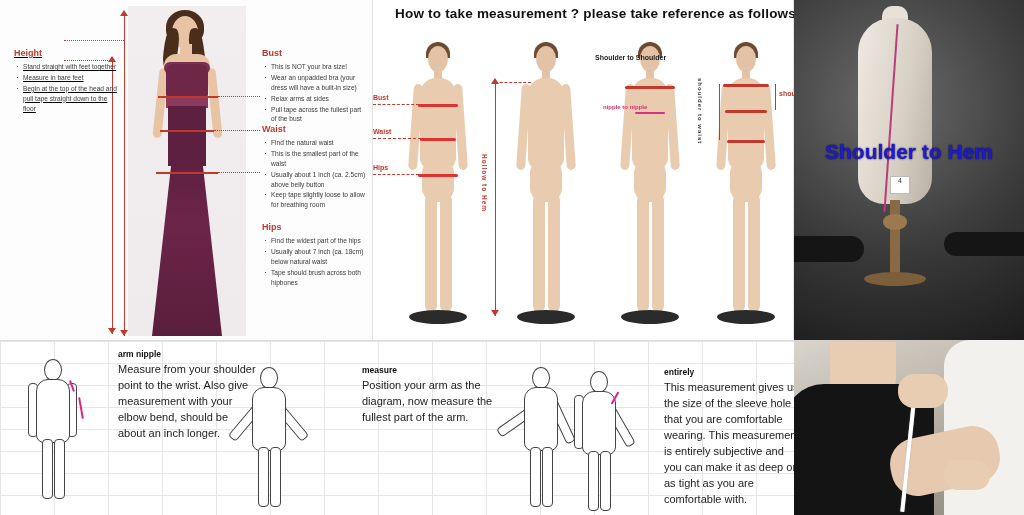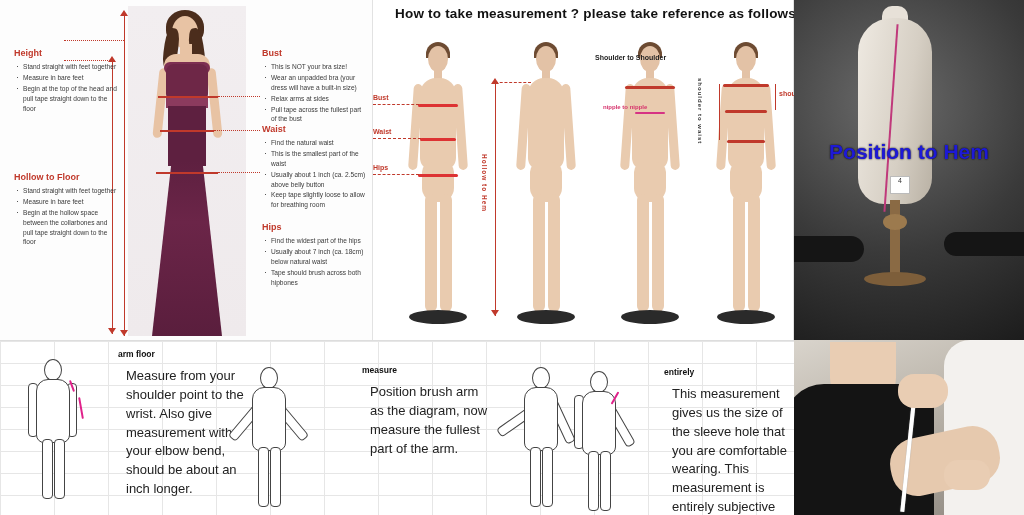--- a/index.html
+++ b/index.html
@@ -118,21 +118,21 @@
   .sketch{position:absolute;width:64px;height:150px;}
   .sk-head{position:absolute;left:24px;top:8px;width:16px;height:20px;border-radius:50%;border:1px solid #444;background:#fff;}
   .sk-body{position:absolute;left:16px;top:28px;width:32px;height:62px;border:1px solid #444;border-radius:12px 12px 8px 8px;background:#fff;}
   .sk-legL{position:absolute;left:22px;top:88px;width:9px;height:58px;border:1px solid #444;border-radius:4px;background:#fff;}
   .sk-legR{position:absolute;left:34px;top:88px;width:9px;height:58px;border:1px solid #444;border-radius:4px;background:#fff;}
   .sk-armL{position:absolute;left:8px;top:32px;width:8px;height:52px;border:1px solid #444;border-radius:4px;background:#fff;}
   .sk-armR{position:absolute;left:47px;top:32px;width:8px;height:52px;border:1px solid #444;border-radius:4px;background:#fff;}
   .sk-mark{position:absolute;background:#e0218a;height:2px;border-radius:2px;}
   .note{position:absolute;width:140px;}
   .note h5{margin:0 0 3px 0;font-size:8.5px;font-weight:bold;color:#111;}
-  .note p{margin:8px;font-size:13px;line-height:1.45;color:#222;}
+  .note p{margin:0;font-size:11px;line-height:1.45;color:#222;}
 
   
   #panel-armhole{
     position:absolute;left:794px;top:340px;width:230px;height:175px;
     background:#0d0d0d;overflow:hidden;
   }
   .ah-bg{position:absolute;inset:0;background:linear-gradient(160deg,#d9d4cc 0%,#bdb7ad 40%,#8e8880 100%);}
   .ah-shirt{position:absolute;left:-10px;top:44px;width:150px;height:140px;background:#141414;border-radius:40px 18px 0 0;}
   .ah-neck{position:absolute;left:36px;top:2px;width:66px;height:62px;background:#e9cdb3;border-radius:0 0 26px 26px;}
   .ah-arm{position:absolute;left:96px;top:92px;width:110px;height:58px;background:#e6c9ae;border-radius:26px;transform:rotate(-12deg);}
@@ -174,37 +174,29 @@
     <div class="dotted" style="left:64px;top:60px;width:50px;"></div>
     <div class="dotted" style="left:64px;top:40px;width:60px;"></div>
 
     <div class="hline" style="left:158px;top:96px;width:60px;background:#c0392b;height:2px;"></div>
     <div class="hline" style="left:160px;top:130px;width:54px;background:#c0392b;height:2px;"></div>
     <div class="hline" style="left:156px;top:172px;width:62px;background:#c0392b;height:2px;"></div>
     <div class="dotted" style="left:218px;top:96px;width:42px;"></div>
     <div class="dotted" style="left:214px;top:130px;width:46px;"></div>
     <div class="dotted" style="left:218px;top:172px;width:42px;"></div>
 
-    <div class="blk" style="left:14px;top:48px;">
+    <div class="blk" style="left:14px;top:48px;text-decoration:underline;">
       <h4>Height</h4>
       <ul>
         <li>Stand straight with feet together</li>
         <li>Measure in bare feet</li>
         <li>Begin at the top of the head and pull tape straight down to the floor</li>
       </ul>
     </div>
 
-    <div class="blk" style="left:14px;top:172px;">
-      <h4>Hollow to Floor</h4>
-      <ul>
-        <li>Stand straight with feet together</li>
-        <li>Measure in bare feet</li>
-        <li>Begin at the hollow space between the collarbones and pull tape straight down to the floor</li>
-      </ul>
-    </div>
 
     <div class="blk" style="left:262px;top:48px;">
       <h4>Bust</h4>
       <ul>
         <li>This is NOT your bra size!</li>
         <li>Wear an unpadded bra (your dress will have a built-in size)</li>
         <li>Relax arms at sides</li>
         <li>Pull tape across the fullest part of the bust</li>
       </ul>
     </div>
@@ -314,53 +306,53 @@
     <div class="form-bg"></div>
     <div class="form-neck"></div>
     <div class="form-torso"></div>
     <div class="form-tape"></div>
     <div class="form-tag">4</div>
     <div class="form-stand"></div>
     <div class="form-knob"></div>
     <div class="form-foot"></div>
     <div class="form-armL"></div>
     <div class="form-armR"></div>
-    <div class="sth-label">Position to Hem</div>
+    <div class="sth-label">Shoulder to Hem</div>
   </div>
 
   <div id="panel-bottom">
 
     <div class="sketch" style="left:20px;top:10px;">
       <div class="sk-head"></div>
       <div class="sk-armL"></div>
       <div class="sk-armR"></div>
       <div class="sk-body"></div>
       <div class="sk-legL"></div>
       <div class="sk-legR"></div>
       <div class="sk-mark" style="left:46px;top:34px;width:12px;transform:rotate(70deg);"></div>
       <div class="sk-mark" style="left:50px;top:56px;width:22px;transform:rotate(80deg);"></div>
     </div>
 
     <div class="note" style="left:118px;top:8px;">
-      <h5>arm floor</h5>
+      <h5>arm nipple</h5>
       <p>Measure from your shoulder point to the wrist. Also give measurement with your elbow bend, should be about an inch longer.</p>
     </div>
 
     <div class="sketch" style="left:236px;top:18px;">
       <div class="sk-head"></div>
       <div class="sk-armL" style="transform:rotate(40deg);"></div>
       <div class="sk-armR" style="transform:rotate(-40deg);"></div>
       <div class="sk-body"></div>
       <div class="sk-legL"></div>
       <div class="sk-legR"></div>
     </div>
 
     <div class="note" style="left:362px;top:24px;">
       <h5>measure</h5>
-      <p>Position brush arm as the diagram, now measure the fullest part of the arm.</p>
+      <p>Position your arm as the diagram, now measure the fullest part of the arm.</p>
     </div>
 
     <div class="sketch" style="left:508px;top:18px;">
       <div class="sk-head"></div>
       <div class="sk-armL" style="transform:rotate(55deg);"></div>
       <div class="sk-armR" style="transform:rotate(-25deg);"></div>
       <div class="sk-body"></div>
       <div class="sk-legL"></div>
       <div class="sk-legR"></div>
     </div>

